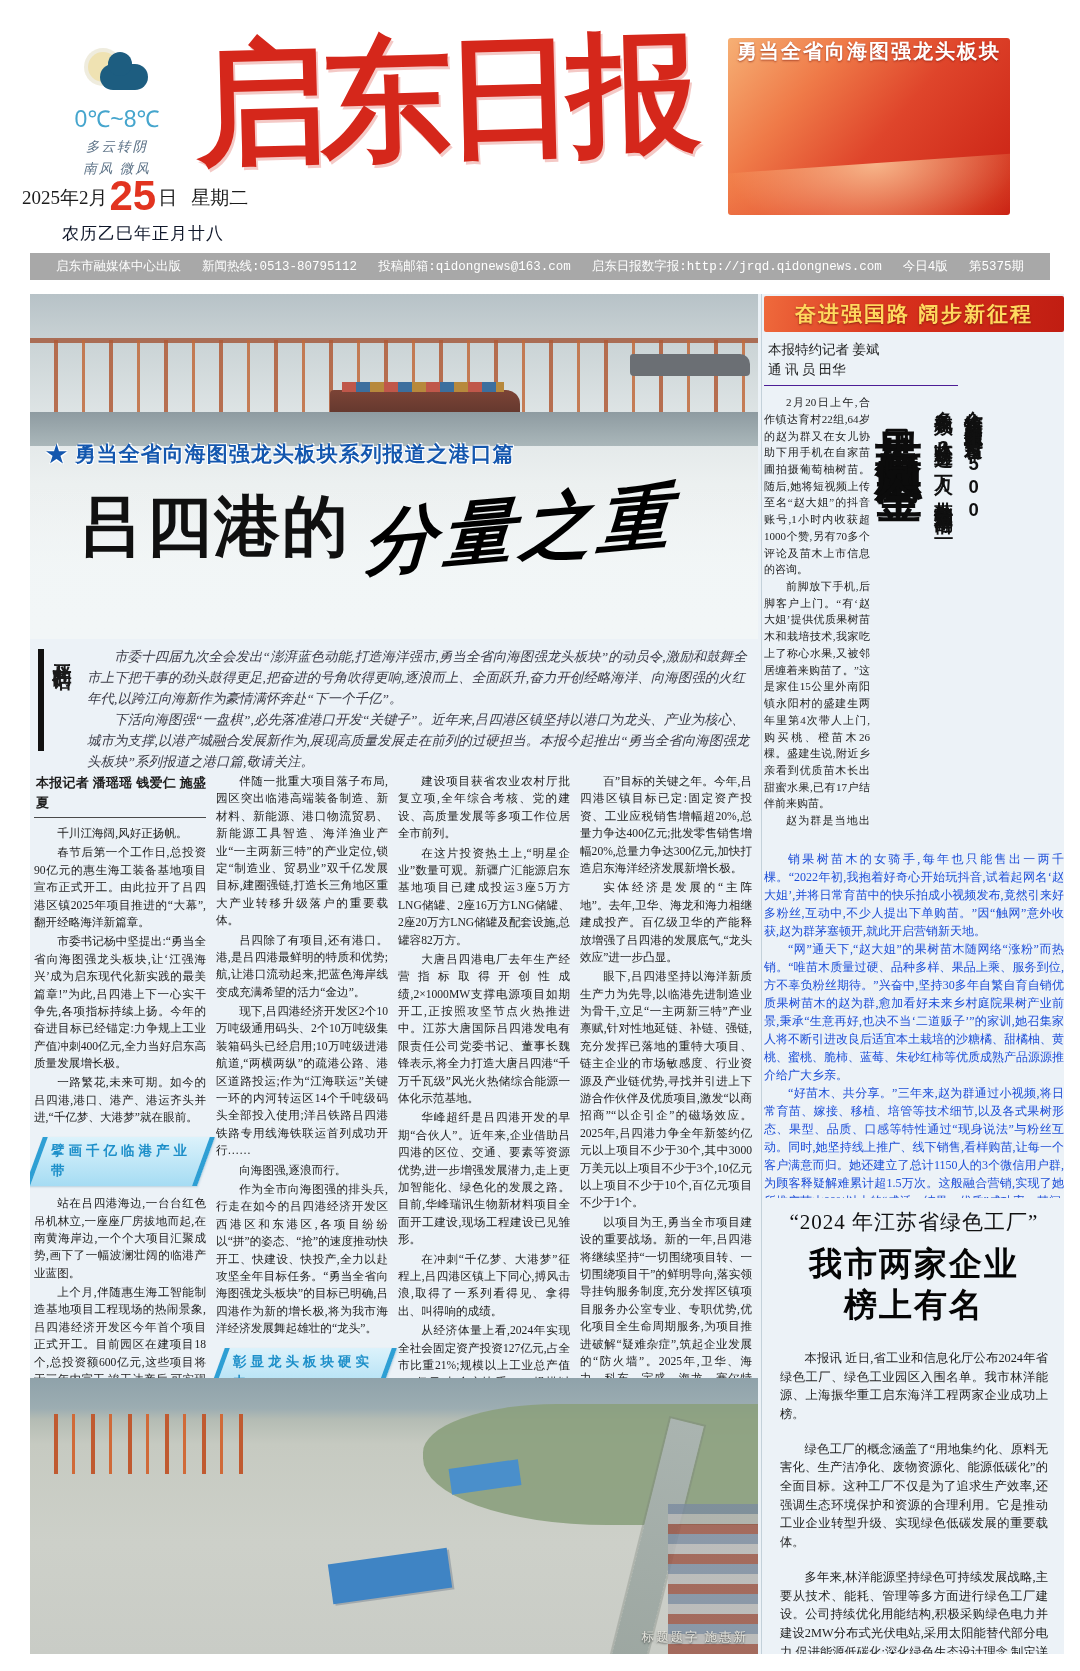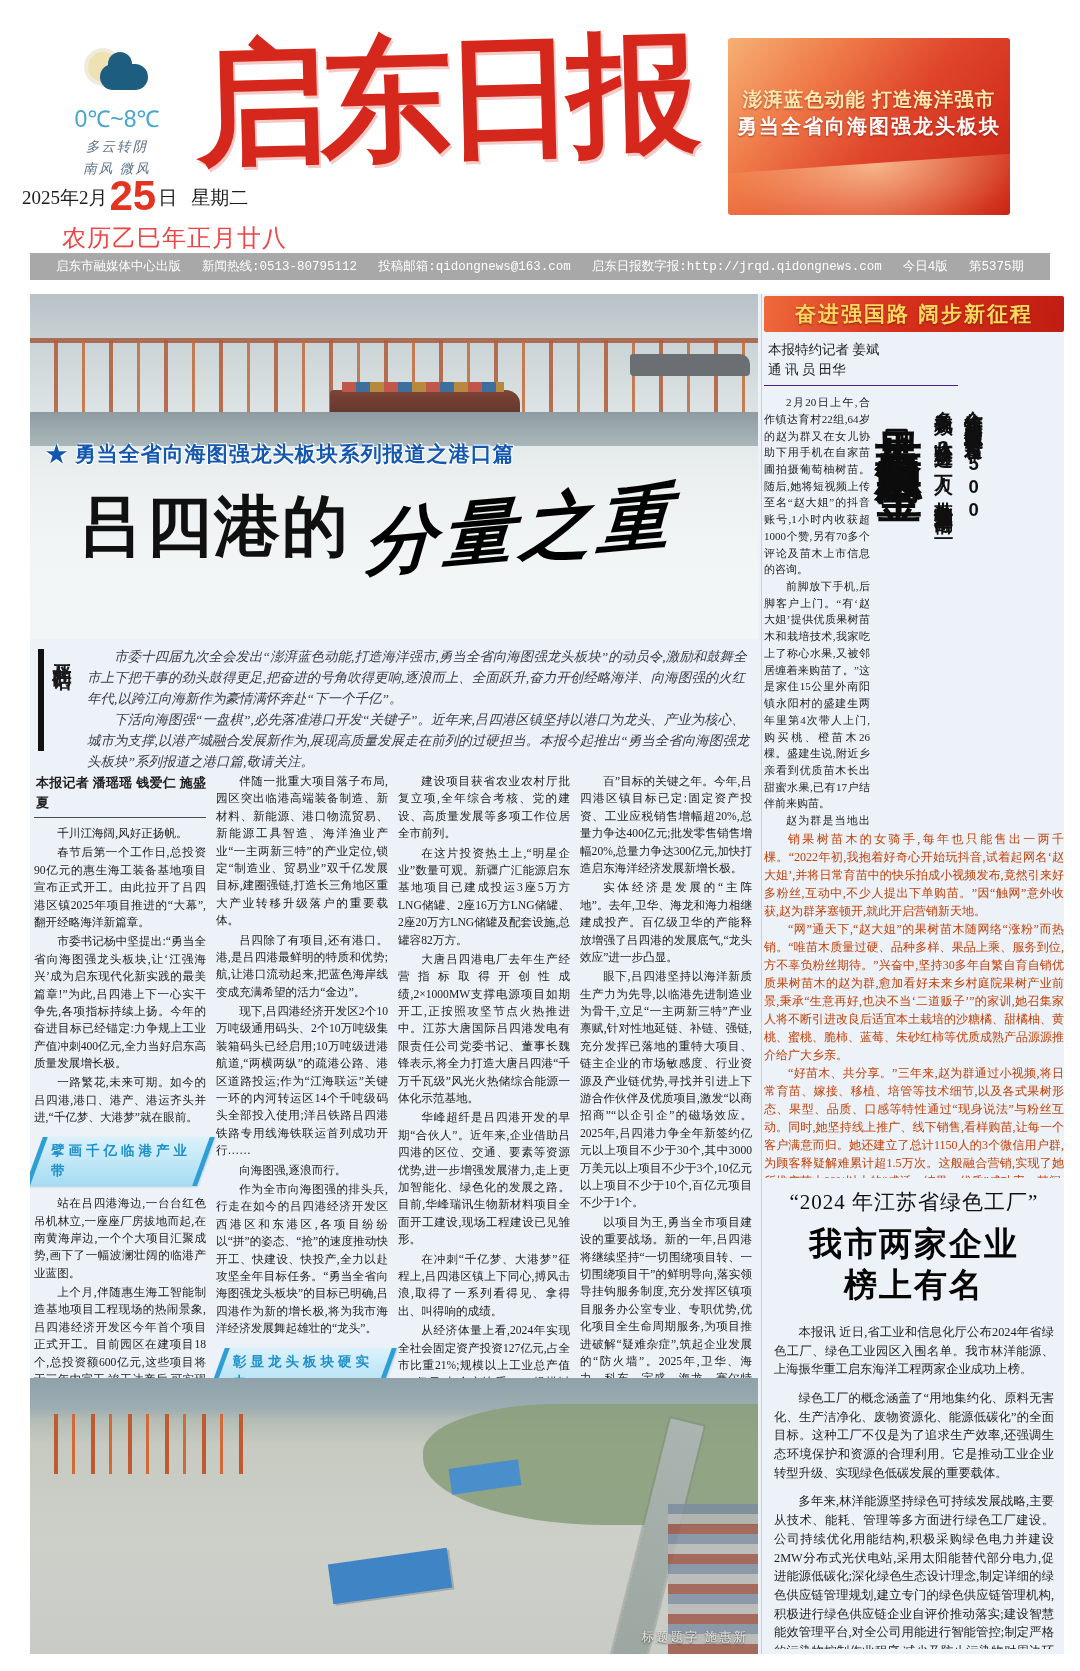--- a/index.html
+++ b/index.html
@@ -13,21 +13,21 @@
        background:#efe2b2;box-shadow:0 0 0 4px rgba(210,200,160,.35);}
   .cloud{position:absolute;left:20px;top:14px;width:48px;height:26px;border-radius:16px;
          background:#1d5d80;}
   .cloud:before{content:"";position:absolute;left:8px;top:-12px;width:24px;height:24px;border-radius:50%;background:#1d5d80;}
   .temp{font-size:23px;color:#45a5cd;font-family:"Liberation Sans",sans-serif;margin-top:4px;}
   .cond{font-size:13.5px;color:#5b7186;font-style:italic;margin-top:4px;letter-spacing:2px;}
   .dateline{position:absolute;left:22px;top:172px;font-size:19px;color:#1c1c1c;white-space:nowrap;}
   .day-big{color:#e23420;font-size:42px;font-weight:bold;font-family:"Liberation Sans",sans-serif;
            vertical-align:-6px;padding:0 2px;}
   .weekday{margin-left:14px;}
-  .lunar{position:absolute;left:62px;top:222px;font-size:24px;color:#ef4444;letter-spacing:1px;}
+  .lunar{position:absolute;left:62px;top:222px;font-size:17px;color:#0f172a;letter-spacing:1px;}
   .paper-title{position:absolute;left:196px;top:6px;font-size:132px;font-weight:900;color:#d5271b;
            font-family:"DejaVu Sans",sans-serif;letter-spacing:-8px;transform:rotate(-1.5deg);
            text-shadow:2px 3px 0 rgba(213,39,27,.25);line-height:1.4;}
   .mh-banner{position:absolute;left:728px;top:38px;width:282px;height:177px;border-radius:3px;overflow:hidden;
            background:linear-gradient(130deg,#f6b075 0%,#ef7a48 28%,#df452b 55%,#c81e12 100%);}
   .mh-banner:after{content:"";position:absolute;left:-20px;bottom:-38px;width:340px;height:90px;
            background:radial-gradient(ellipse at 50% 0%,rgba(255,220,170,.75),rgba(255,160,90,.15) 60%,transparent 75%);
            transform:rotate(-4deg);}
   .mh-banner .l1{position:relative;margin-top:48px;text-align:center;color:#ffe9ae;font-weight:900;
            font-size:19.5px;letter-spacing:1px;font-family:"Liberation Sans",sans-serif;text-shadow:0 1px 2px rgba(120,20,10,.6);}
@@ -105,30 +105,30 @@
      letter-spacing:2px;font-family:"Liberation Sans",sans-serif;border-radius:2px;text-shadow:0 1px 2px rgba(110,20,10,.7);}
   .sb-byline{width:190px;font-size:13.5px;color:#1e1e1e;border-bottom:1px solid #4c1d95;
      padding:8px 0 6px 4px;margin-bottom:8px;line-height:1.45;}
   .sb-feature{display:flex;height:432px;overflow:hidden;}
   .sb-coltext{width:106px;font-size:11px;line-height:1.52;color:#1e1e1e;text-align:justify;overflow:hidden;}
   .sb-coltext p{margin:0;text-indent:2em;}
   .sb-headline{writing-mode:vertical-rl;text-orientation:upright;font-size:47px;font-weight:900;color:#0c0c0c;
      line-height:1.02;padding:0 5px;letter-spacing:5px;font-family:"Liberation Sans",sans-serif;}
   .sb-sub{writing-mode:vertical-rl;text-orientation:upright;font-weight:700;font-size:18.5px;color:#101010;
      line-height:1.3;padding:2px 3px;letter-spacing:2px;font-family:"Liberation Sans",sans-serif;}
-  .sb-body{margin-top:4px;height:348px;overflow:hidden;font-size:12px;line-height:1.5;color:#c2410c;text-align:justify;}
+  .sb-body{margin-top:24px;height:348px;overflow:hidden;font-size:12px;line-height:1.5;color:#1d4ed8;text-align:justify;}
   .sb-body p{margin:0;text-indent:2em;}
   .green{margin-top:10px;}
   .green-kicker{font-size:21px;color:#101010;line-height:1.35;letter-spacing:1px;}
   .green-kicker .k1{display:block;text-align:center;}
   .green-kicker .k2{display:block;text-align:left;}
   .green-headline{margin:8px 0 8px 0;text-align:center;font-size:33px;font-weight:900;color:#050505;
      line-height:1.22;font-family:"Liberation Sans",sans-serif;letter-spacing:2px;}
   .green-body{font-size:12.3px;line-height:1.52;color:#1e1e1e;text-align:justify;height:336px;overflow:hidden;}
-  .green-body p{margin:10px;text-indent:2em;}
+  .green-body p{margin:16px;text-indent:2em;}
 </style>
 </head>
 <body>
 
 <div class="page">
 
   <div class="masthead">
     <div class="weather">
       <div class="weather-icon">
         <div class="sun"></div>
@@ -137,21 +137,20 @@
       <div class="temp">0℃~8℃</div>
       <div class="cond">多云转阴</div>
       <div class="cond">南风 微风</div>
     </div>
     <div class="dateline">
       <span>2025年2月</span><span class="day-big">25</span><span>日</span><span class="weekday">星期二</span>
     </div>
     <div class="lunar">农历乙巳年正月廿八</div>
     <div class="paper-title">启东日报</div>
     <div class="mh-banner">
-      <div class="l1">澎湃蓝色动能 打造海洋强市</div>
       <div class="l2">勇当全省向海图强龙头板块</div>
     </div>
   </div>
 
   <div class="infobar">
     <span>启东市融媒体中心出版</span>
     <span>新闻热线:0513-80795112</span>
     <span>投稿邮箱:qidongnews@163.com</span>
     <span>启东日报数字报:http://jrqd.qidongnews.com</span>
     <span>今日4版</span>

